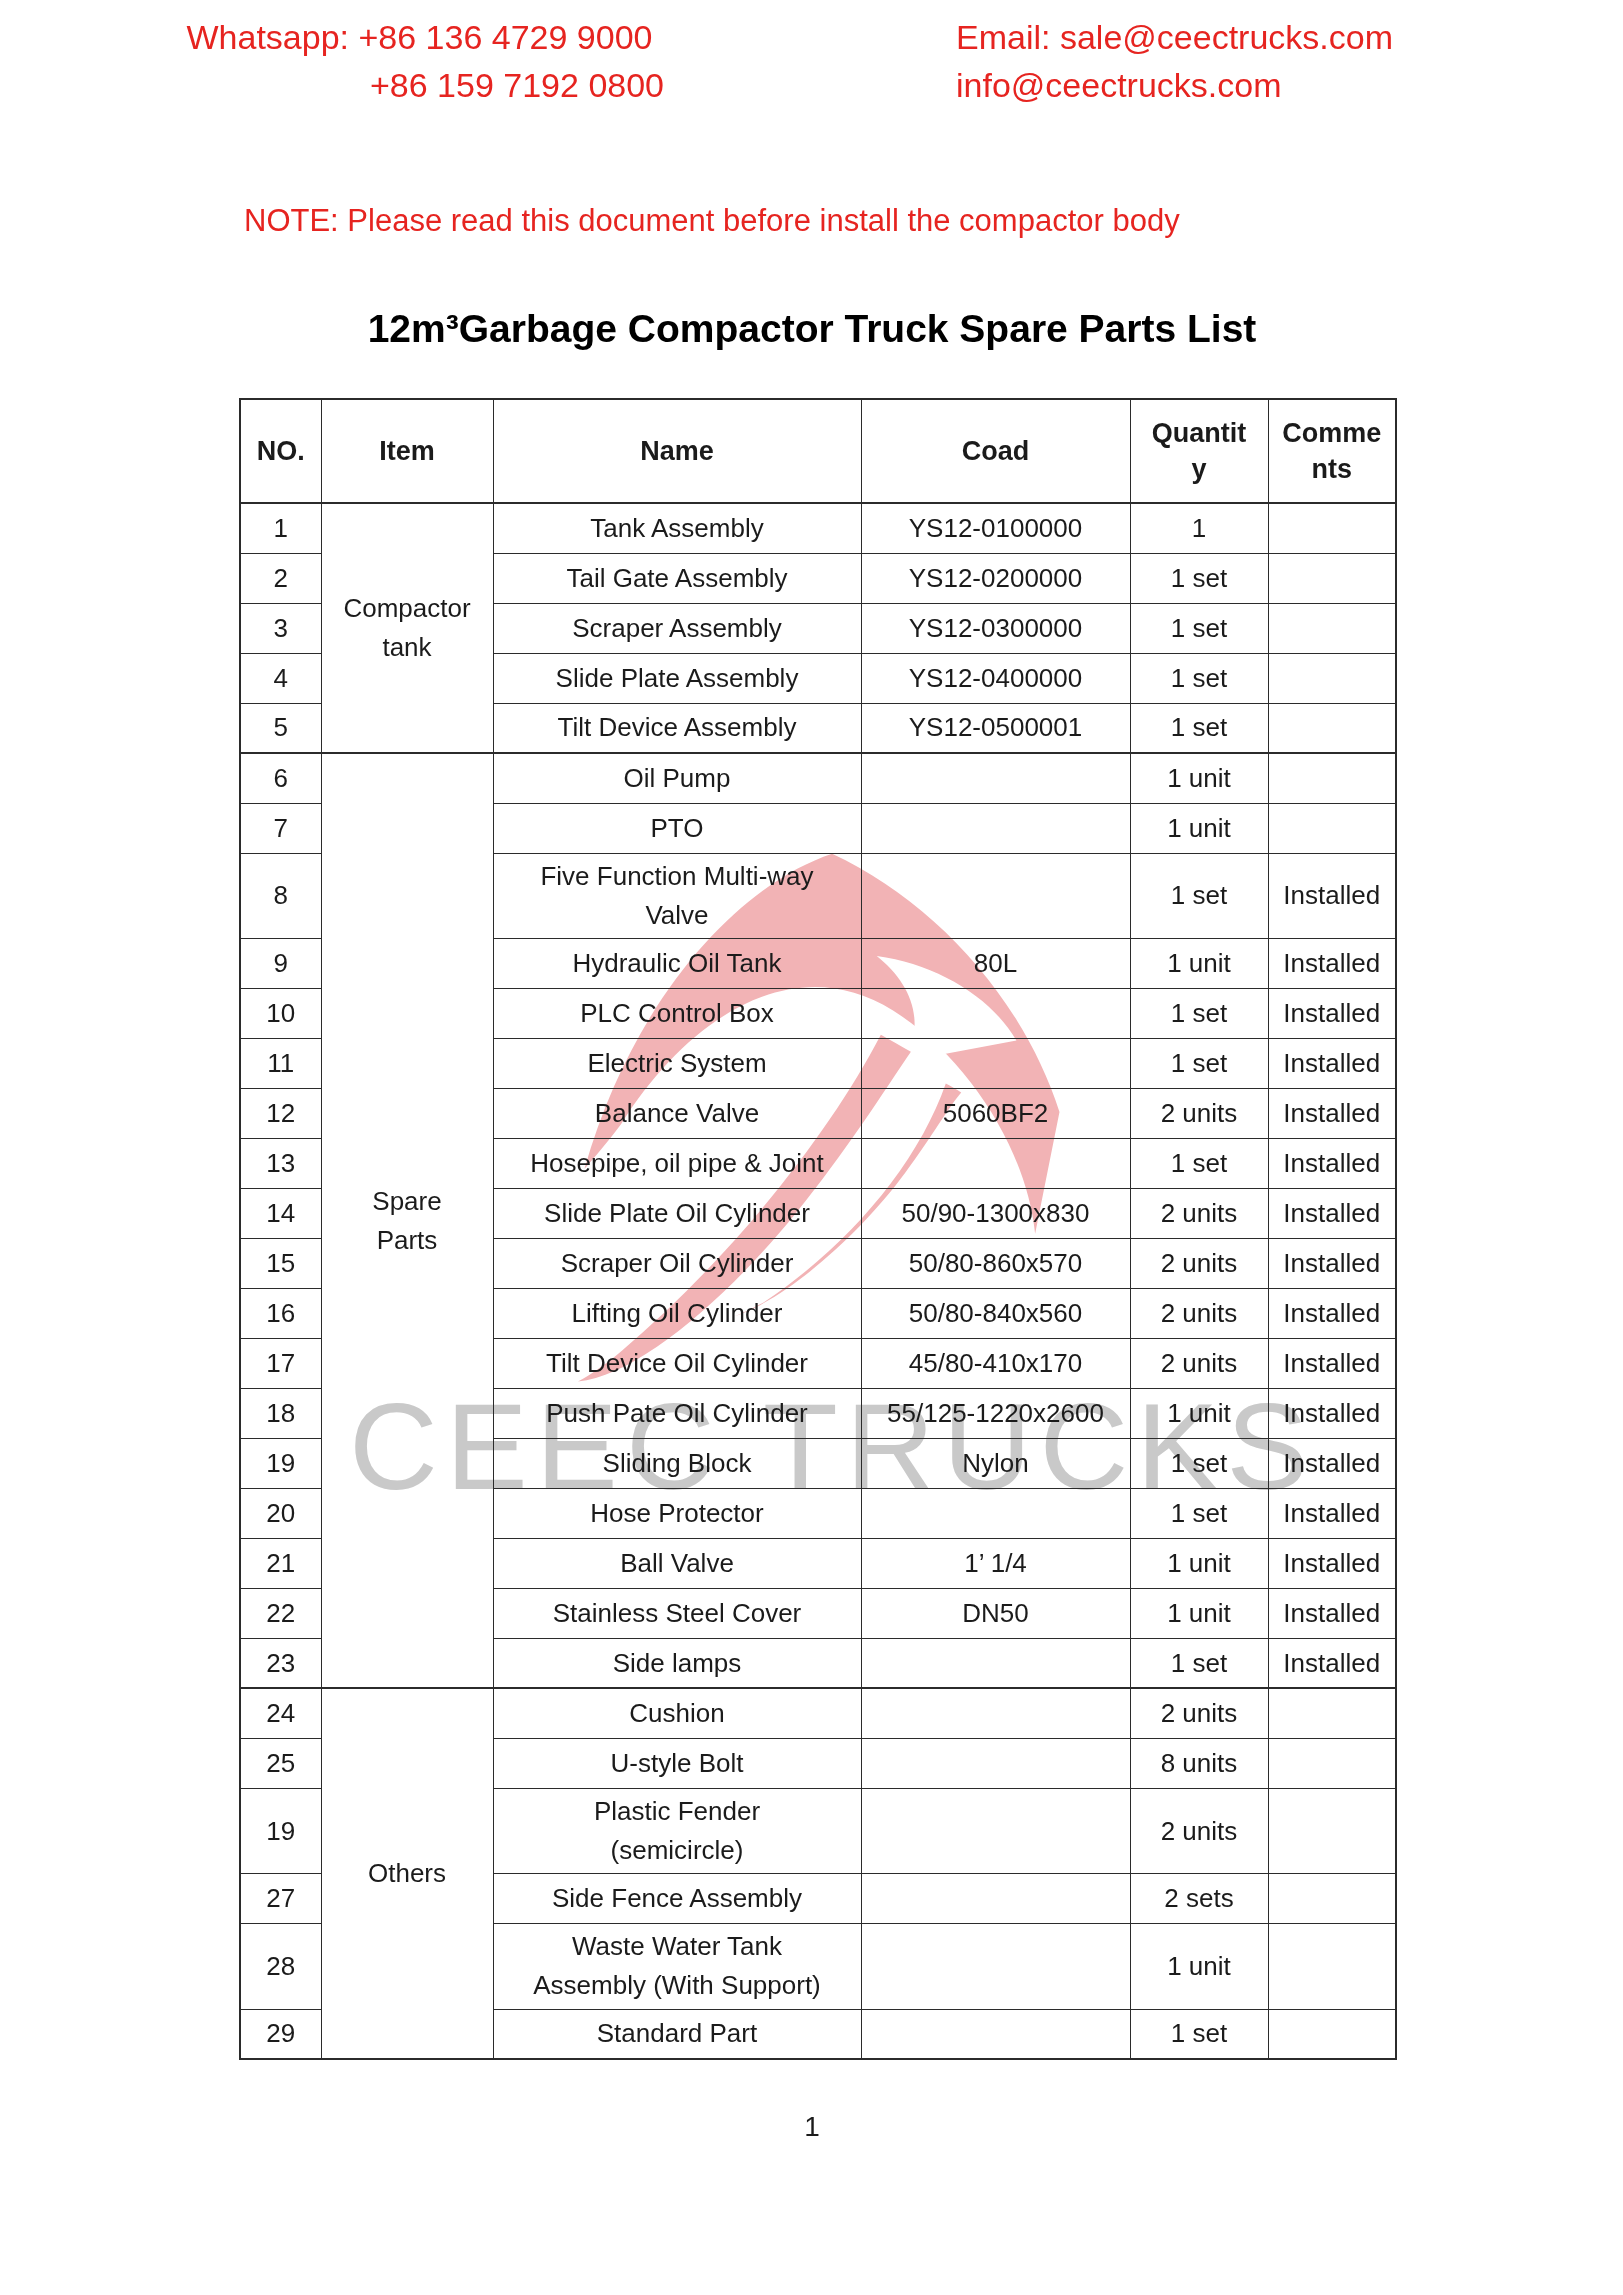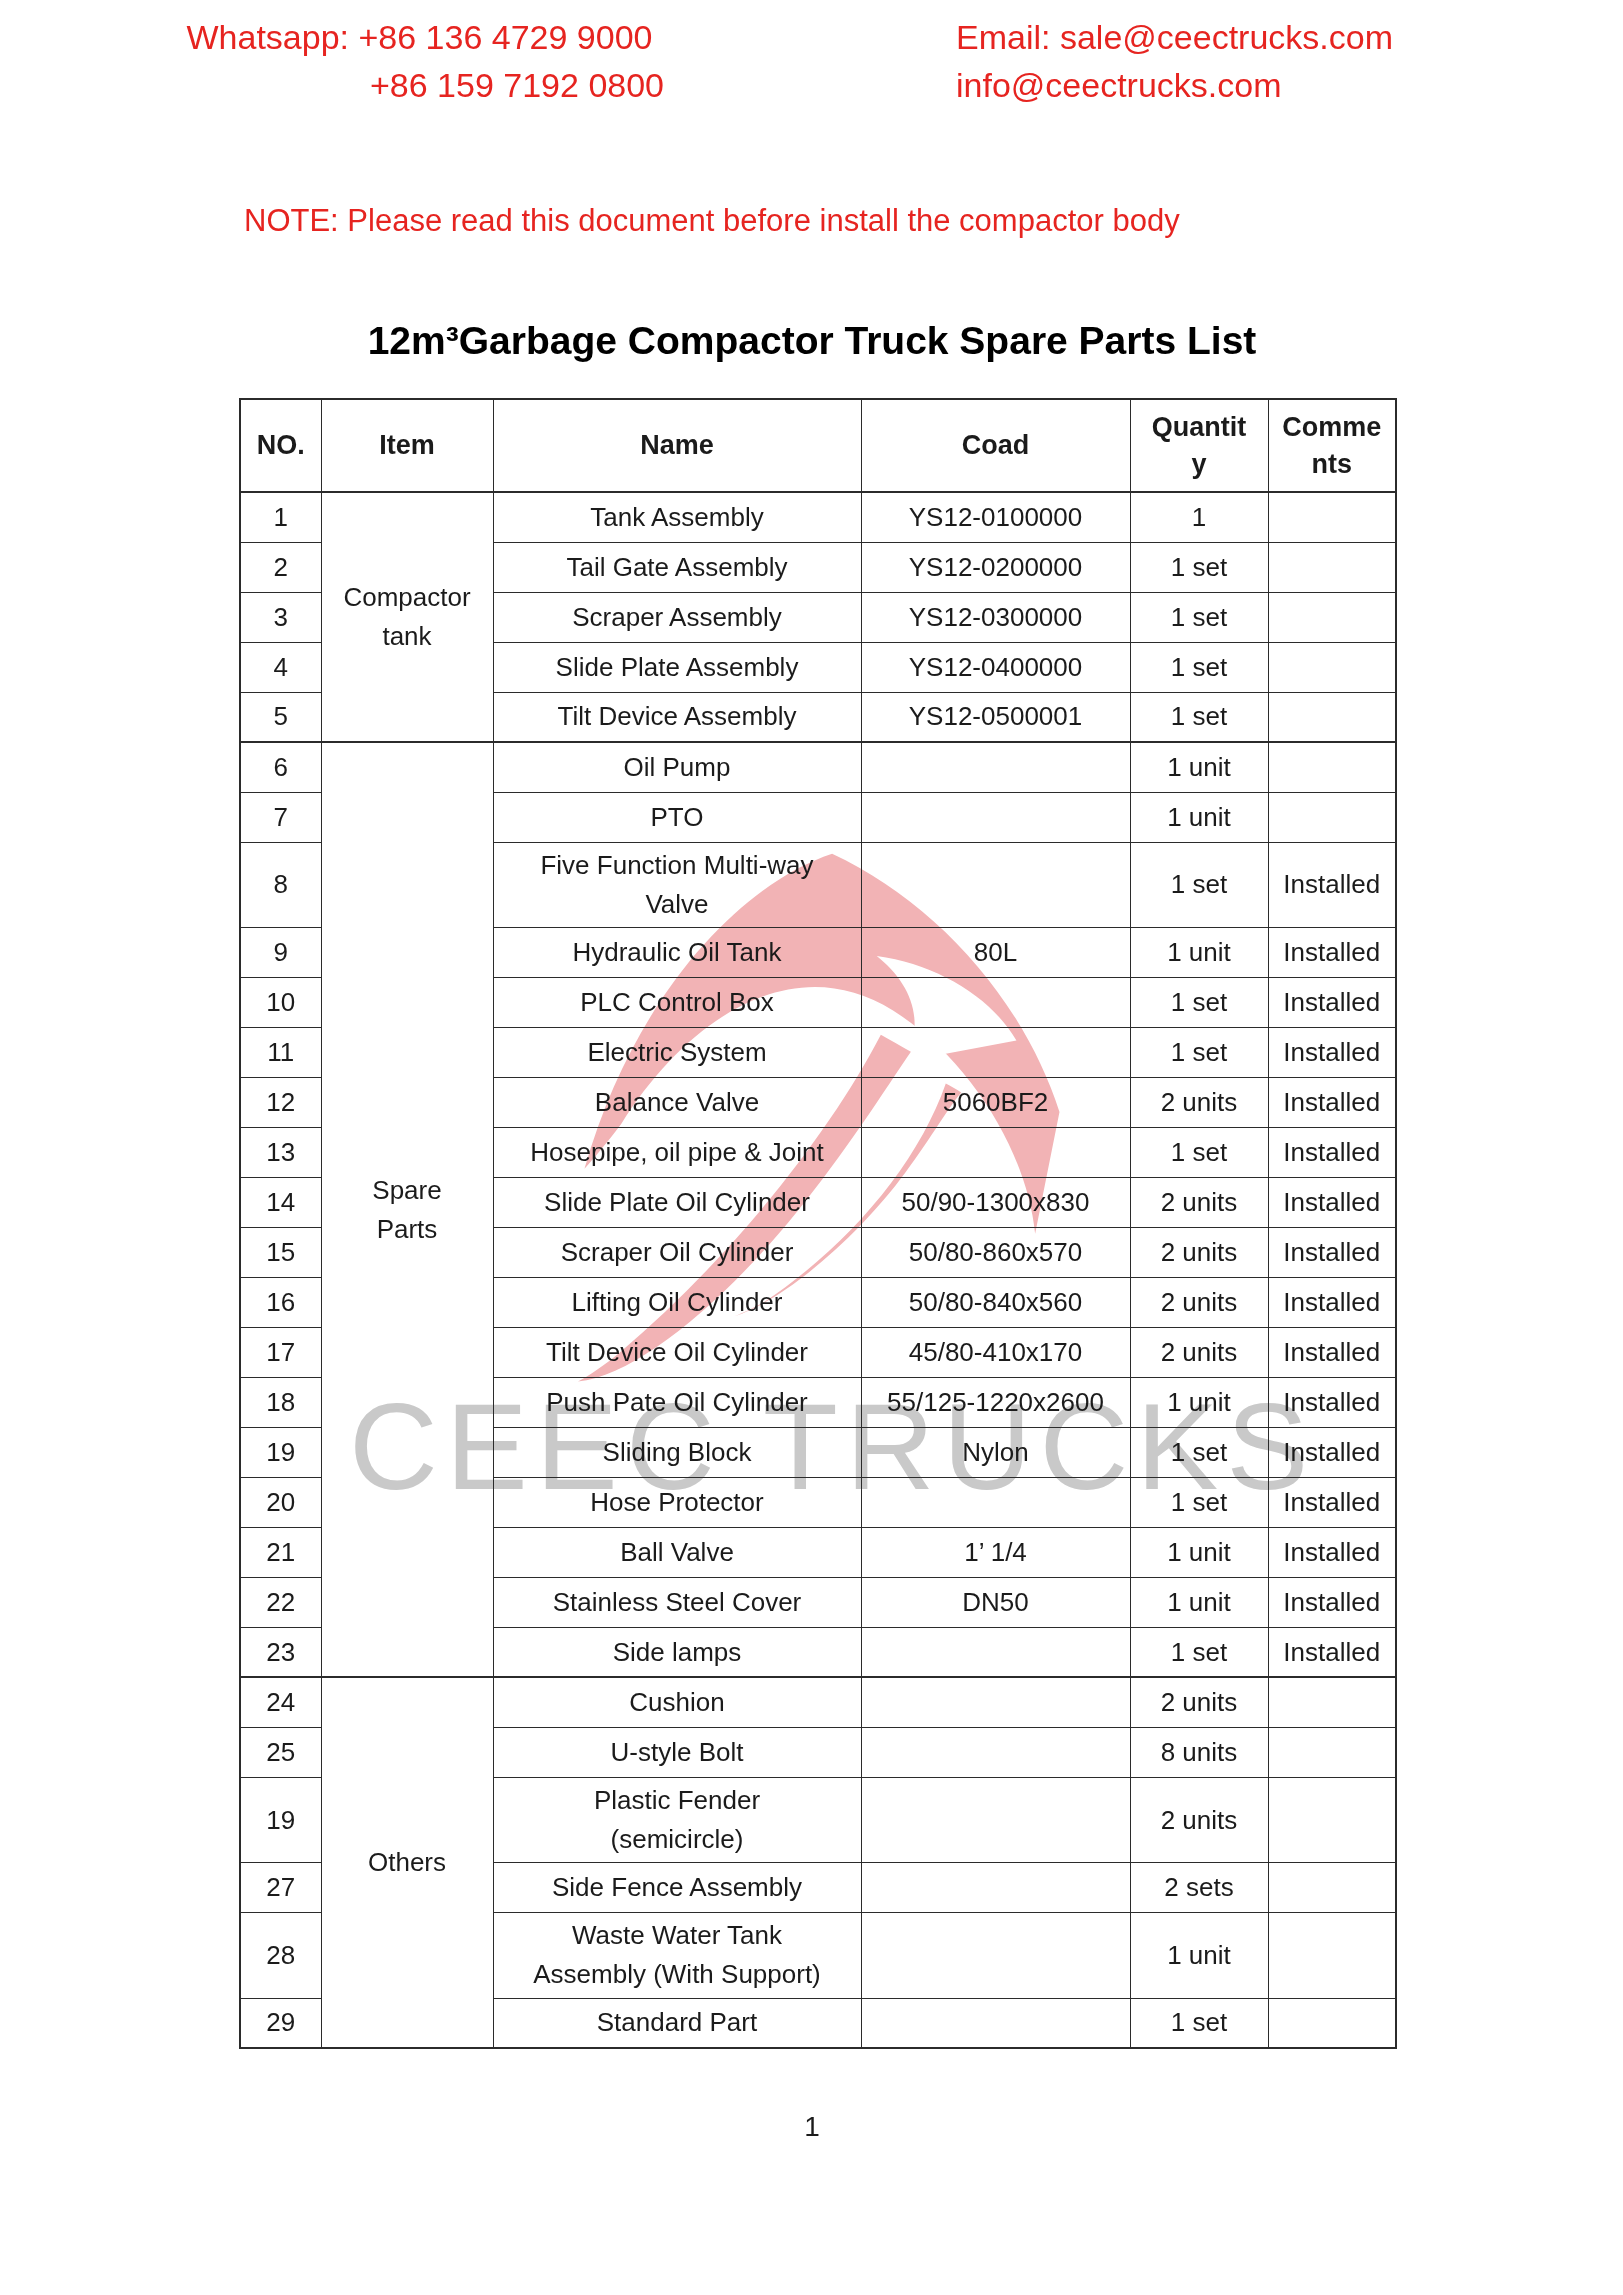--- a/index.html
+++ b/index.html
@@ -22,28 +22,28 @@
     color:var(--wm-gray);
   }
 
   
   .contact-left{position:absolute;left:175px;top:13px;z-index:1;color:var(--accent-red);font-size:34px;line-height:1.42;text-align:center;}
   .contact-left .line2{padding-left:195px;}
   .contact-right{position:absolute;right:231px;top:13px;z-index:1;color:var(--accent-red);font-size:34px;line-height:1.42;text-align:left;}
 
   
   .note{position:absolute;left:244px;top:203px;z-index:1;color:var(--accent-red);font-size:31px;font-weight:normal;white-space:nowrap;}
-  .title{position:absolute;left:0;top:319px;width:1624px;z-index:1;text-align:center;font-size:39px;font-weight:bold;color:#000;}
+  .title{position:absolute;left:0;top:307px;width:1624px;z-index:1;text-align:center;font-size:39px;font-weight:bold;color:#000;}
 
   
   .tablewrap{position:absolute;left:239px;top:398px;z-index:1;}
   table{border-collapse:collapse;table-layout:fixed;width:1156px;background:transparent;}
   th,td{border:1.6px solid var(--line);vertical-align:middle;text-align:center;font-size:26px;color:var(--ink);line-height:1.5;padding:1.6px 4.9px;}
   table{border:2.4px solid var(--line);}
-  thead tr{height:93px;}
+  thead tr{height:104px;}
   thead th{font-size:27px;font-weight:bold;line-height:1.35;border-bottom:2.4px solid var(--line);}
   th.c-qty{word-break:break-all;padding:1.6px 16px;}
   th.c-com{word-break:break-all;padding:1.6px 7.3px;margin-top:28px;}
   tbody tr{height:50px;}
   tbody tr.group-start td{border-top:2.4px solid var(--line);}
   td.c-name{white-space:pre-line;padding:3.2px 24px;}
   td.c-item{white-space:pre-line;padding:0 20px;}
 
   
   .pageno{position:absolute;left:0;top:2111px;width:1624px;text-align:center;font-size:28px;z-index:1;}

